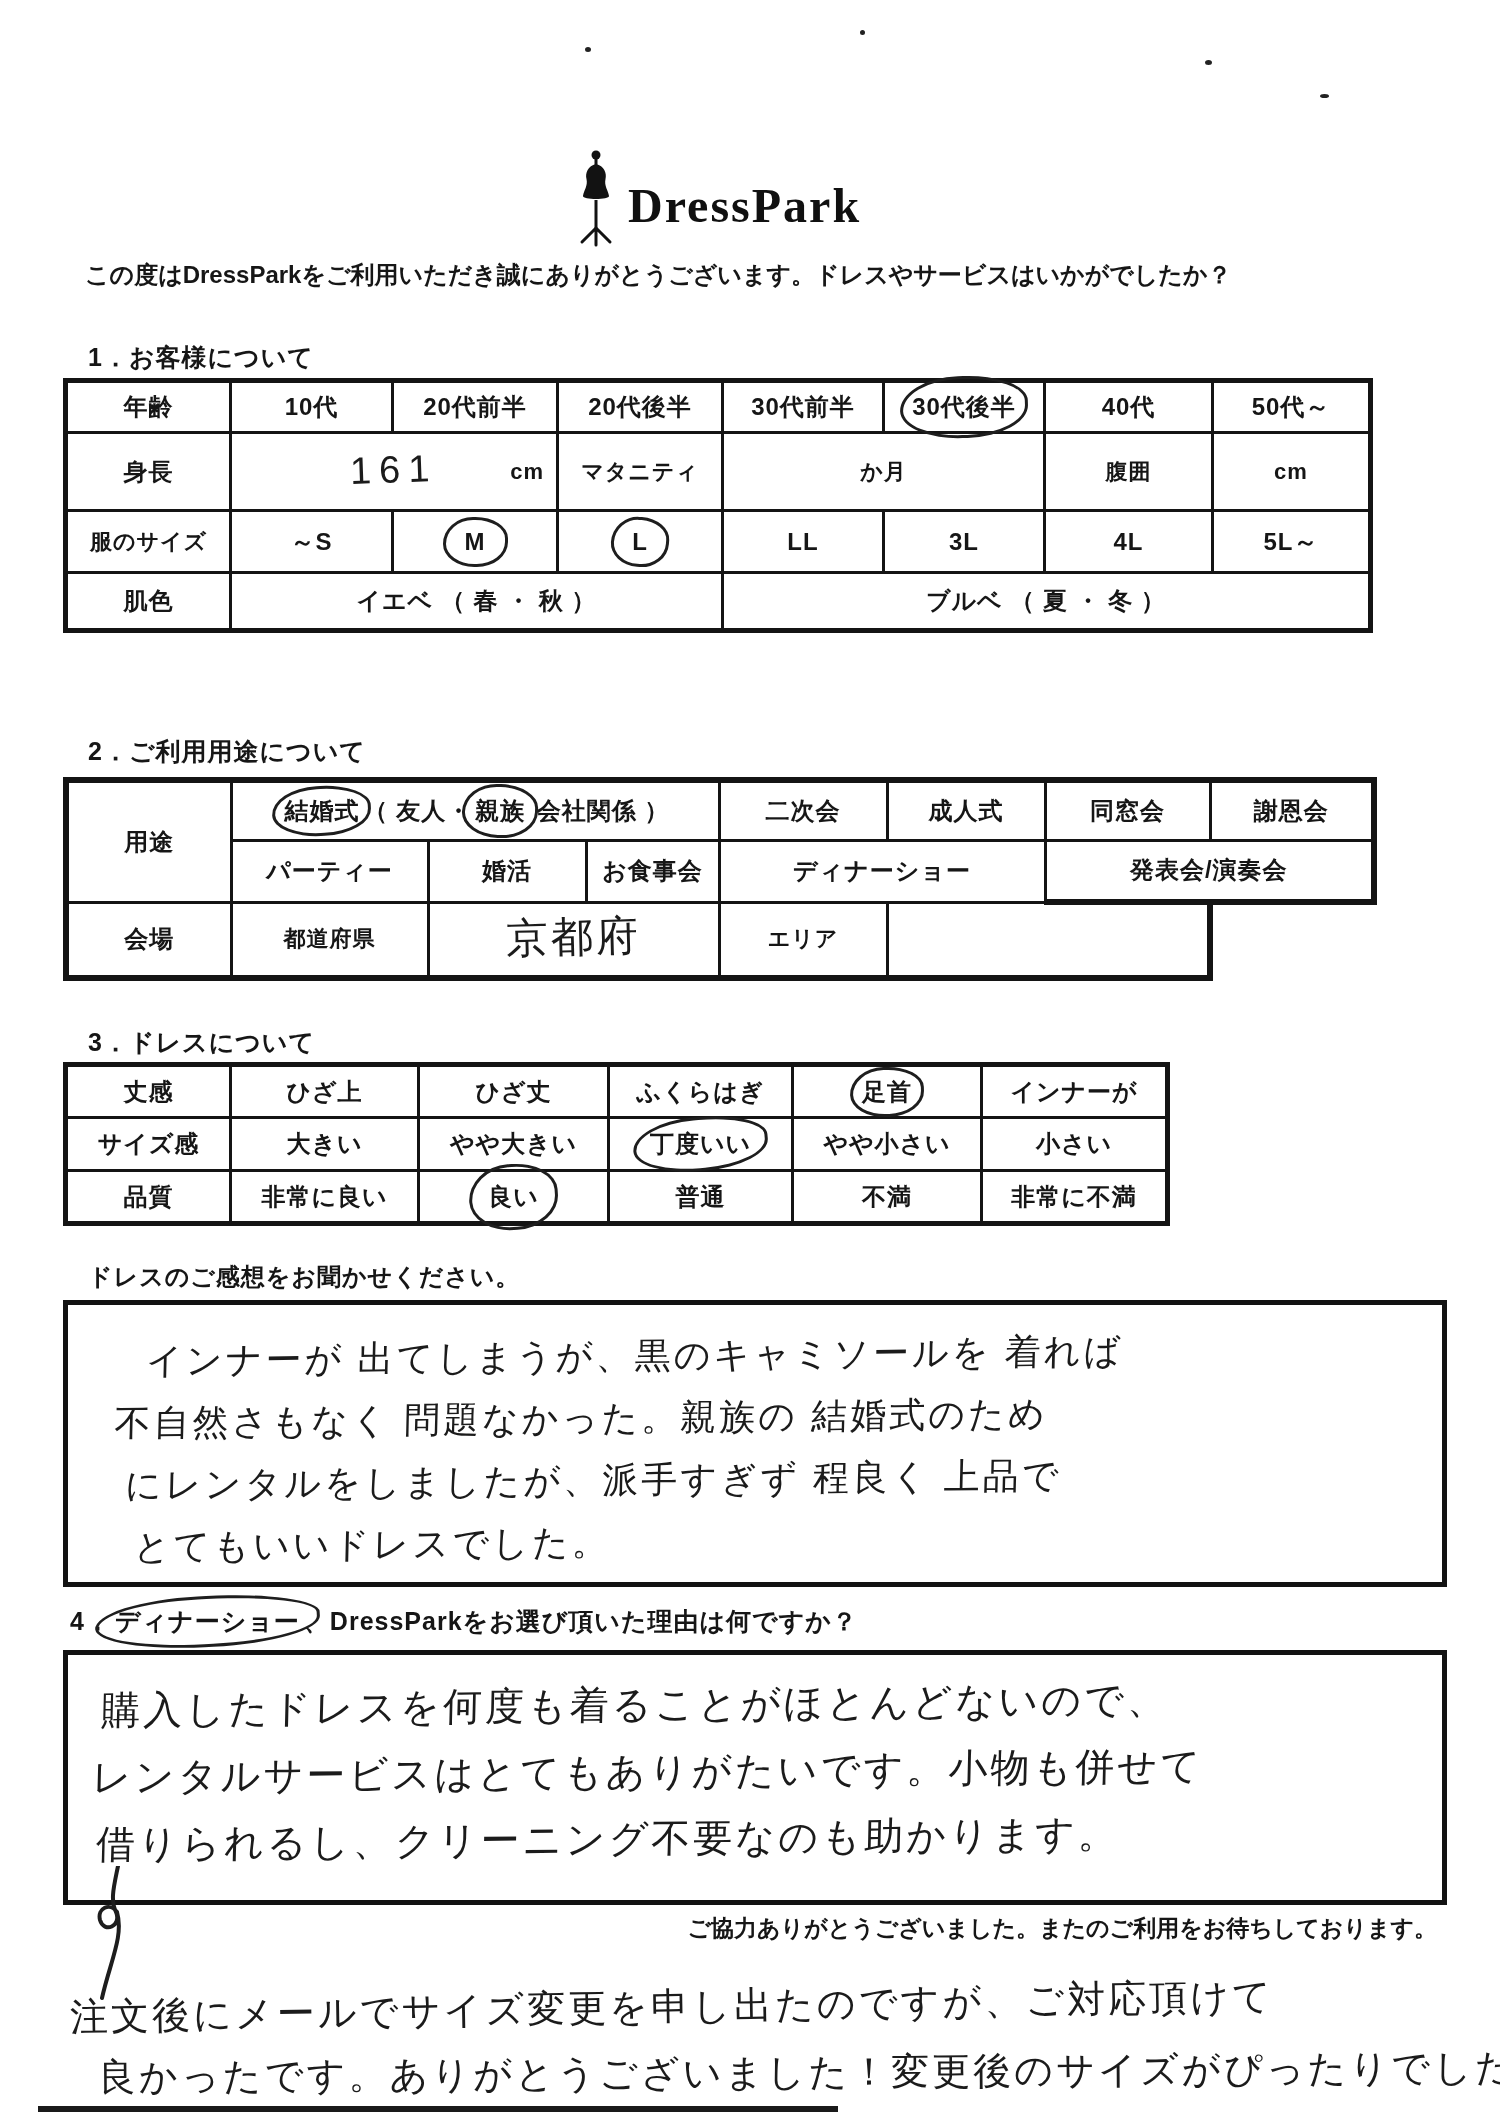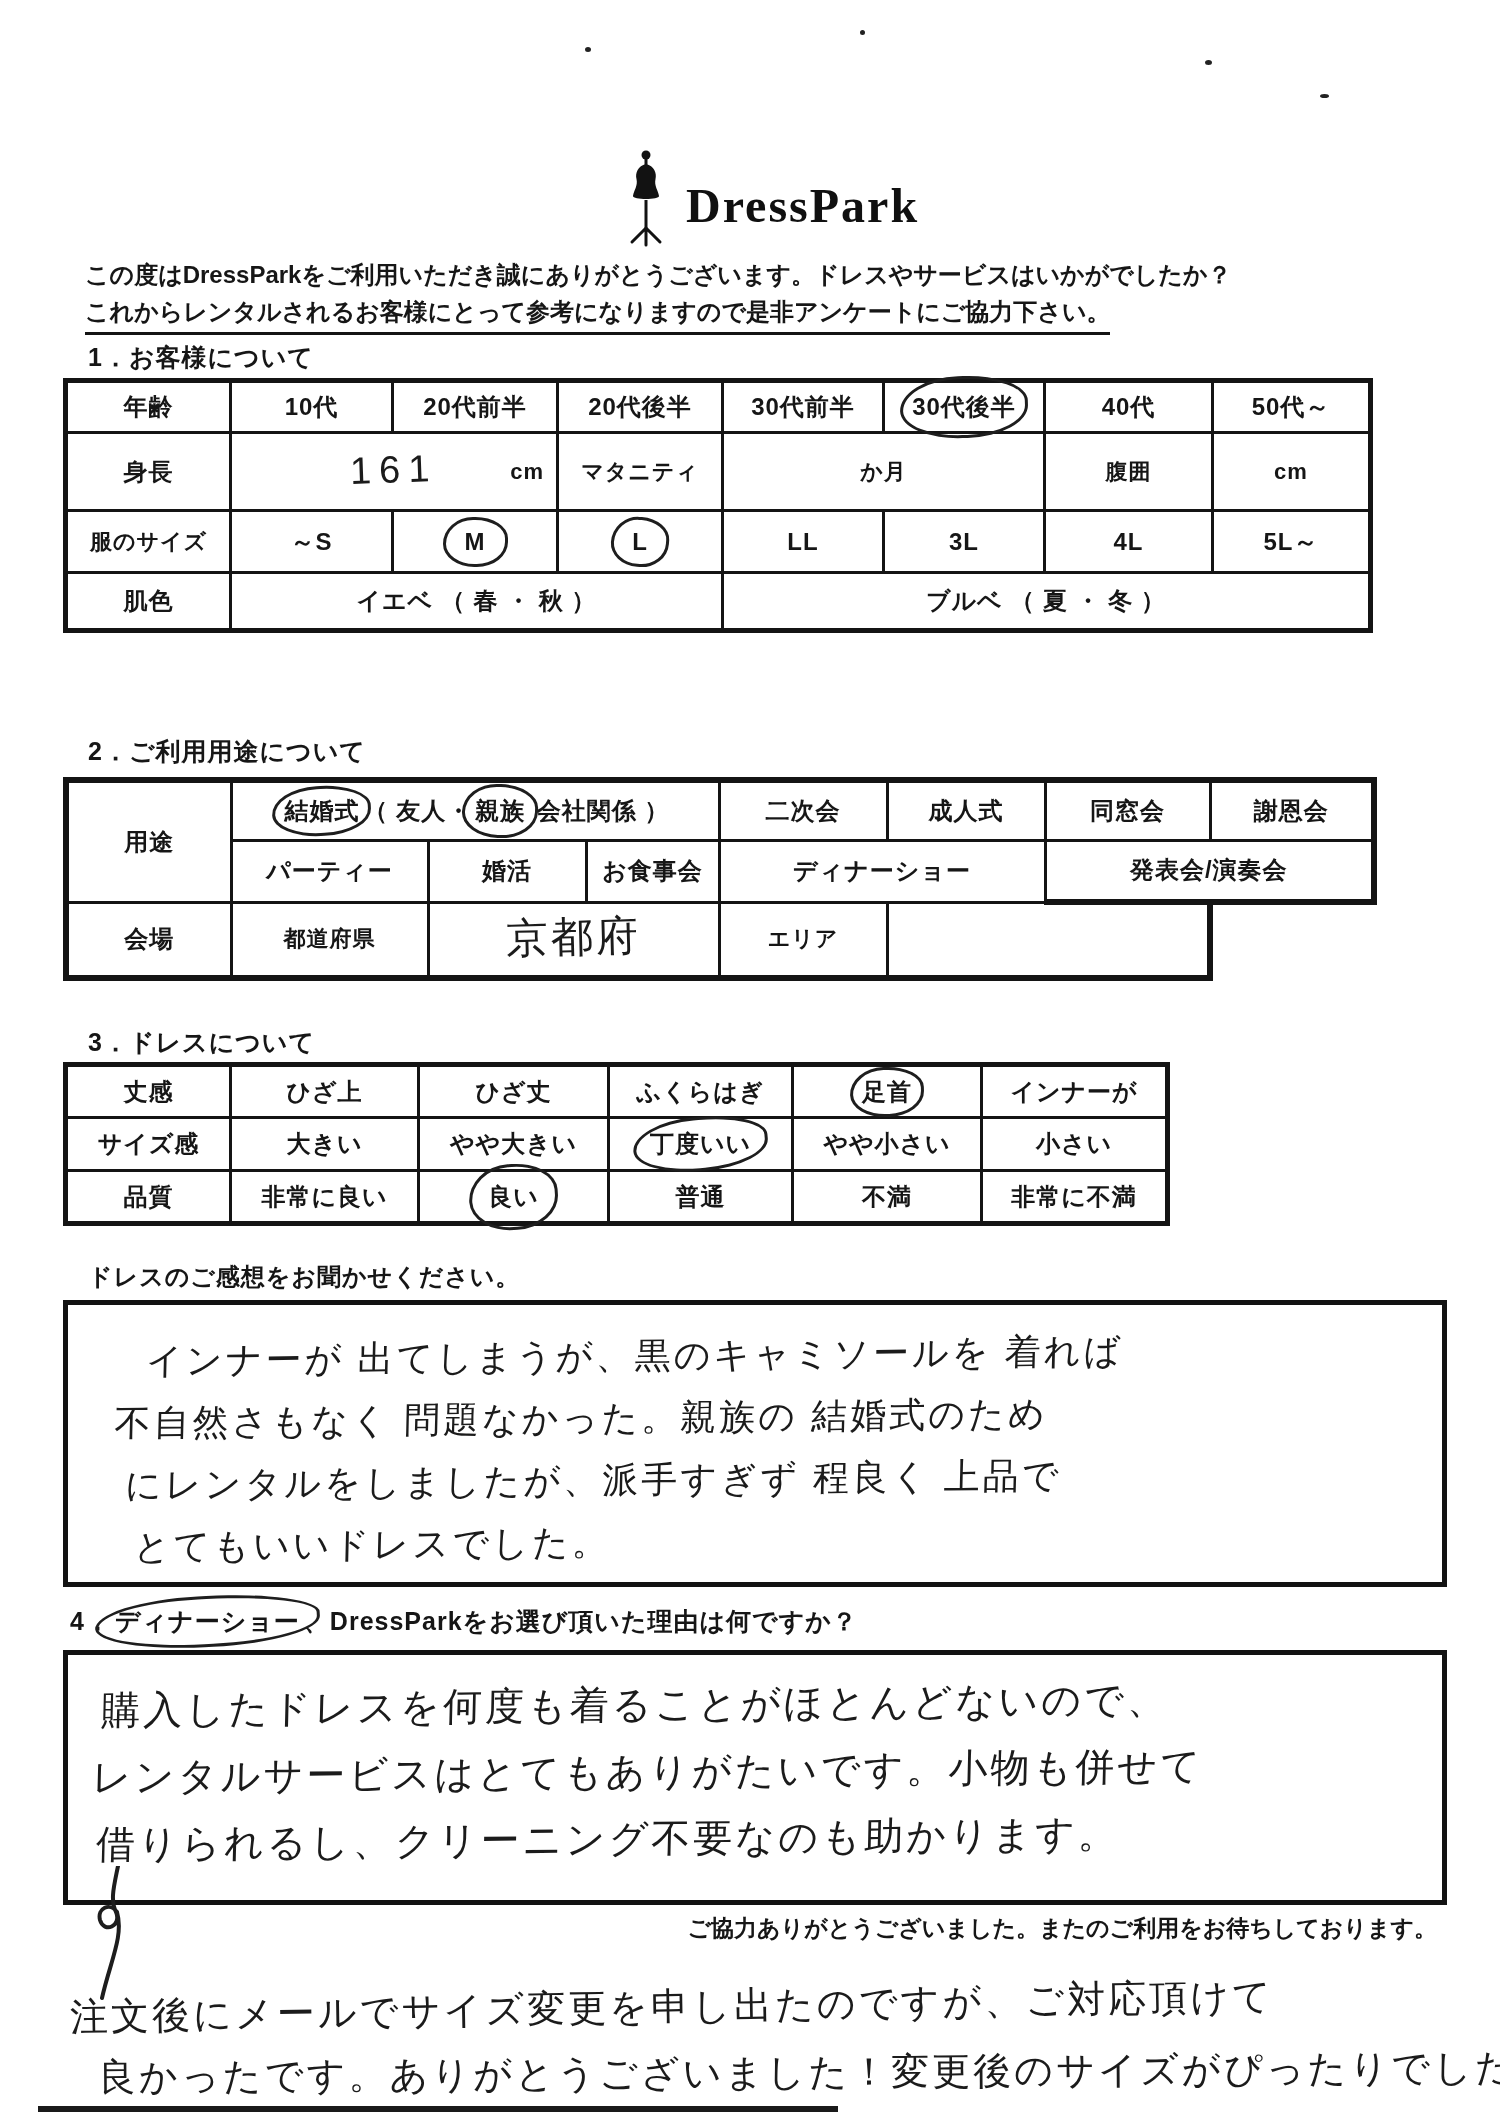--- a/index.html
+++ b/index.html
@@ -1,20 +1,20 @@
 <!DOCTYPE html>
 <html><head>
 <meta charset="utf-8">
 <style>
   html,body{margin:0;padding:0;background:#e8e8e8;}
   .page{position:relative;width:1500px;height:2127px;background:#ffffff;margin:0 auto;
         font-family:"Liberation Sans","DejaVu Sans",sans-serif;color:#161616;overflow:hidden;}
 
   
-  .logo{position:absolute;left:624px;top:148px;display:flex;align-items:center;gap:18px;}
+  .logo{position:absolute;left:574px;top:148px;display:flex;align-items:center;gap:10px;}
   .logo svg{display:block;}
   .brand{font-family:"Liberation Serif","DejaVu Serif",serif;font-size:48px;font-weight:600;
          letter-spacing:2px;color:#101010;margin-top:14px;}
 
   
   .intro{position:absolute;left:85px;top:256px;width:1350px;font-size:24px;font-weight:700;line-height:37px;}
   .intro .u{display:inline-block;border-bottom:3px solid #141414;padding-bottom:2px;}
 
   
   .shead{position:absolute;font-size:25px;font-weight:700;letter-spacing:1px;}
@@ -77,21 +77,20 @@
         <path d="M22 16 C14 18 11 25 12.5 31 C14 38 10 42 9 48 C8.5 52 35.5 52 35 48 C34 42 30 38 31.5 31 C33 25 30 18 22 16 Z" fill="#121212"></path>
         <rect x="20.5" y="52" width="3" height="30" fill="#121212"></rect>
         <path d="M22 80 L8 94 M22 80 L36 94 M22 80 L22 97" stroke="#121212" stroke-width="3" fill="none" stroke-linecap="round"></path>
       </svg>
     </span>
     <span class="brand">DressPark</span>
   </div>
 
   <div class="intro">
     <div>この度はDressParkをご利用いただき誠にありがとうございます。ドレスやサービスはいかがでしたか？</div>
-    <div><span class="u">これからレンタルされるお客様にとって参考になりますので是非アンケートにご協力下さい。</span></div>
   </div>
 
   <div class="shead" style="left:88px;top:341px;">1．お客様について</div>
 
   <table class="t1" style="left:63px;top:378px;width:1305px;">
     <colgroup>
         <col style="width:165px">
         <col style="width:162px">
         <col style="width:165px">
         <col style="width:165px">

